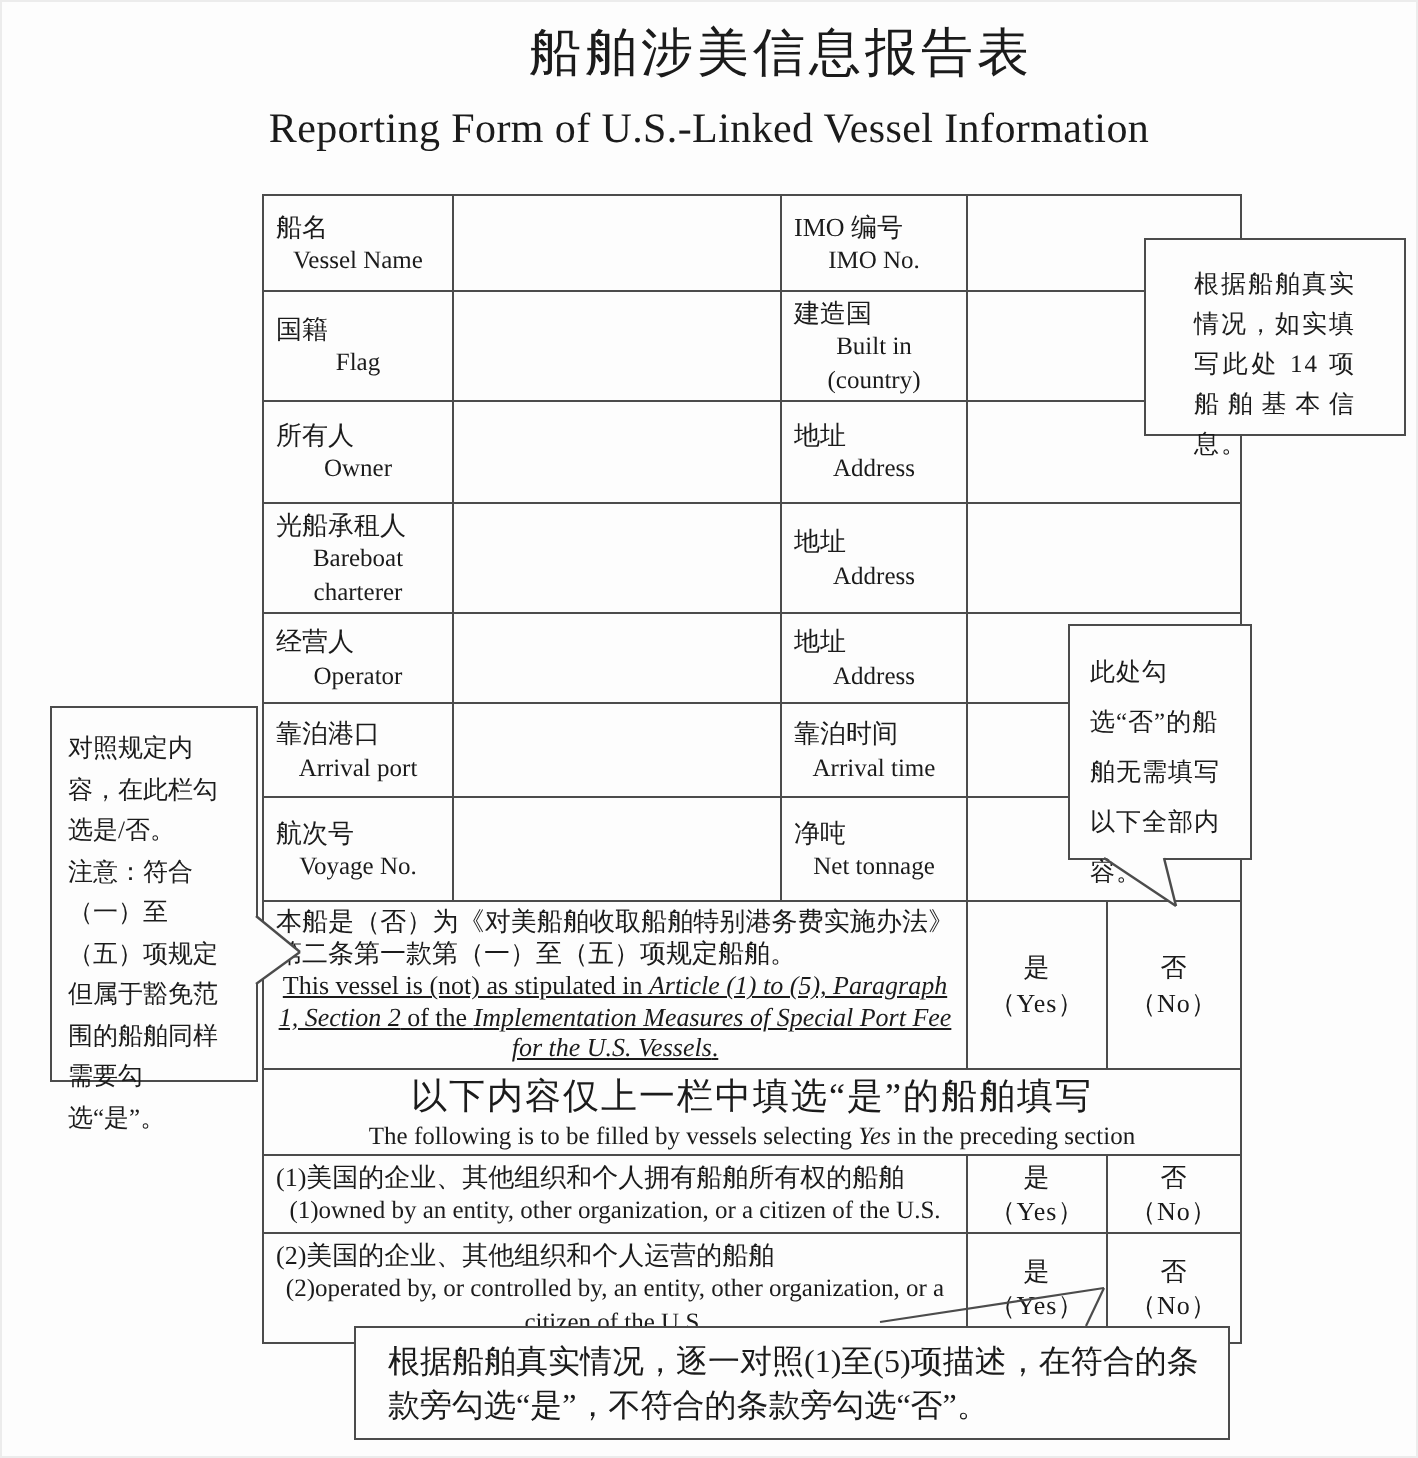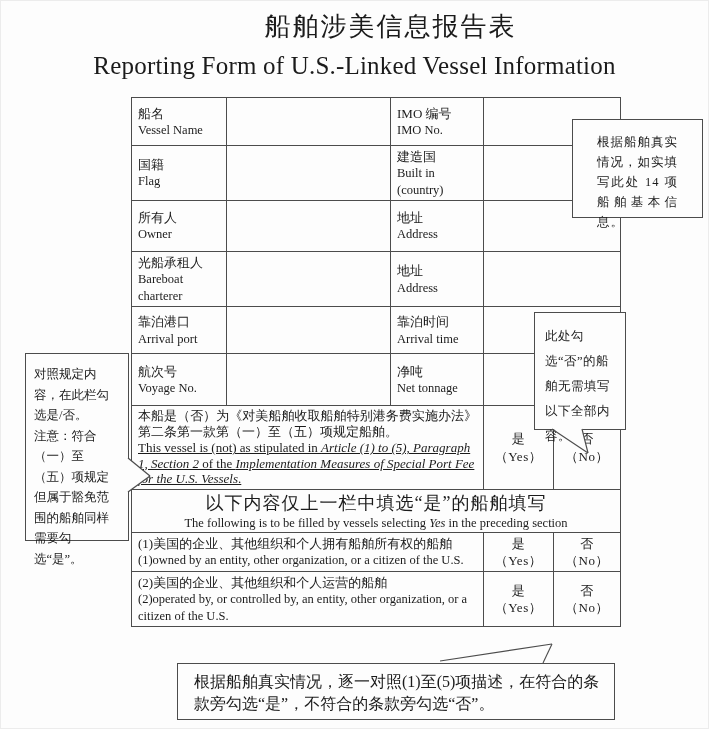--- a/index.html
+++ b/index.html
@@ -7,31 +7,31 @@
     position:relative;width:709px;height:729px;background:#fdfdfd;
     font-family:"Liberation Serif","DejaVu Serif",serif;color:#1b1b1b;
     overflow:hidden;box-shadow:inset 0 0 0 1px #ececec;
   }
   .title-zh{
     position:absolute;top:9px;left:0;width:100%;text-align:center;
     font-size:26px;font-weight:normal;letter-spacing:2px;margin-left:36px;
   }
   .title-en{
     position:absolute;top:52px;left:0;width:100%;text-align:center;
-    font-size:25px;letter-spacing:0.2px;
+    font-size:21px;letter-spacing:0.2px;
   }
   table.form{
     position:absolute;left:131px;top:97px;width:489px;
     border-collapse:collapse;table-layout:fixed;padding-left:27px;
   }
   table.form td{
     border:1px solid #4c4c4c;padding:2px 6px;vertical-align:middle;
     font-size:13px;line-height:1.32;overflow:hidden;
   }
-  td .en{font-size:12.5px;}
+  td .en{font-size:12.5px;text-align:center;}
   td.val{background:transparent;}
   td.yn{text-align:center;font-size:13px;letter-spacing:0.5px;}
   td.stmt{vertical-align:top;padding-top:3px;}
   .stmt .zh{line-height:16px;text-align:justify;}
   .stmt .en{line-height:15.5px;font-size:13px;text-decoration:underline;}
   td.sec{text-align:center;vertical-align:middle;padding:1px 4px;}
   .sec .zh{font-size:18px;letter-spacing:1px;}
   .sec .en{font-size:12.5px;line-height:14px;}
   td.sub{vertical-align:top;}
   .callout{
@@ -103,20 +103,32 @@
             <div>光船承租人</div>
             <div class="en">Bareboat charterer</div>
           </td>
         <td class="val"></td>
         <td>
             <div>地址</div>
             <div class="en">Address</div>
           </td>
         <td class="val" colspan="2"></td>
       </tr>
+      <tr style="height:45px">
+        <td>
+            <div>经营人</div>
+            <div class="en">Operator</div>
+          </td>
+        <td class="val"></td>
+        <td>
+            <div>地址</div>
+            <div class="en">Address</div>
+          </td>
+        <td class="val" colspan="2"></td>
+      </tr>
       <tr style="height:47px">
         <td>
             <div>靠泊港口</div>
             <div class="en">Arrival port</div>
           </td>
         <td class="val"></td>
         <td>
             <div>靠泊时间</div>
             <div class="en">Arrival time</div>
           </td>

